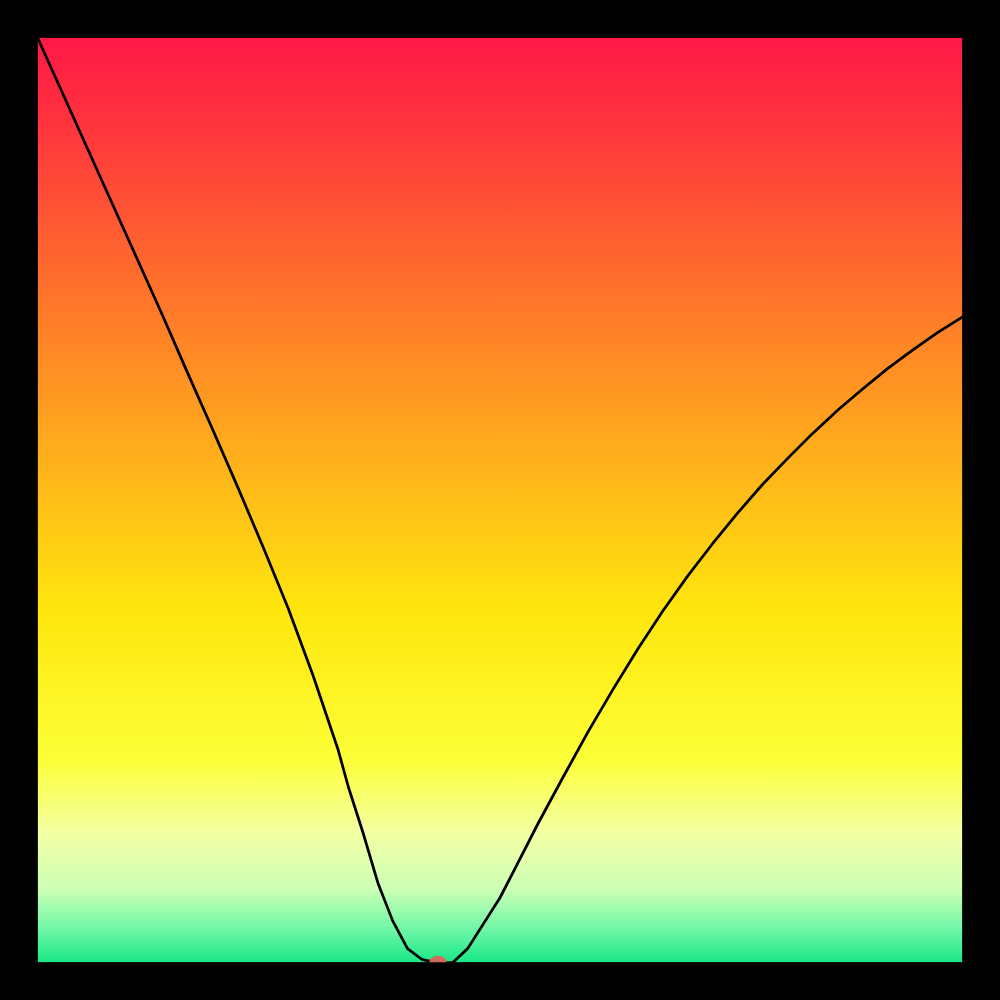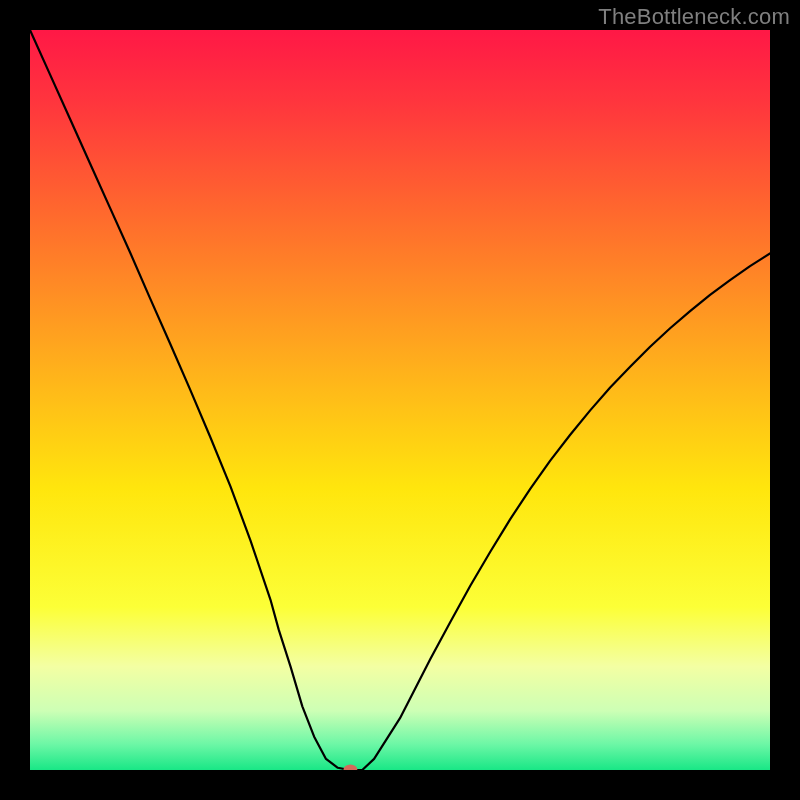--- a/index.html
+++ b/index.html
@@ -60,14 +60,13 @@
           <stop offset="100%" stop-color="#19e786"></stop>
         </linearGradient>
     </defs>
     <rect id="bg-rect" x="0" y="0" width="740" height="740" fill="url(#bg-grad)"></rect>
     <path id="curve-path" d="M0.00 0.00 L19.98 44.40 L39.96 88.80 L59.94 133.20 L79.92 177.60 L99.90 222.00 L119.88 267.88 L139.86 313.02 L159.84 358.90 L180.56 407.74 L200.54 456.58 L220.52 510.60 L240.50 569.80 L248.64 599.40 L260.48 636.40 L272.32 676.36 L284.16 706.70 L296.00 728.90 L307.84 737.78 L319.68 740.00 L332.26 740.00 L344.10 728.90 L370.00 688.20 L400.34 629.00 L420.32 592.00 L440.30 555.74 L460.28 521.70 L480.26 489.14 L500.24 458.80 L520.22 430.68 L540.20 404.78 L560.18 380.36 L580.16 357.42 L600.14 336.70 L620.12 316.72 L640.10 298.22 L660.08 281.20 L680.06 264.92 L700.04 250.12 L720.02 236.06 L740.00 223.48" fill="none" stroke="#000" stroke-width="2.2" stroke-linejoin="round" stroke-linecap="round"></path>
     <ellipse id="marker-dot" rx="7" ry="5.5" cx="320.42" cy="740" fill="#d46a5b"></ellipse>
   </svg>
 
   <div class="border"></div>
 
-  <div class="watermark">TheBottleneck.com</div>
 </div>
 
 </body></html>

